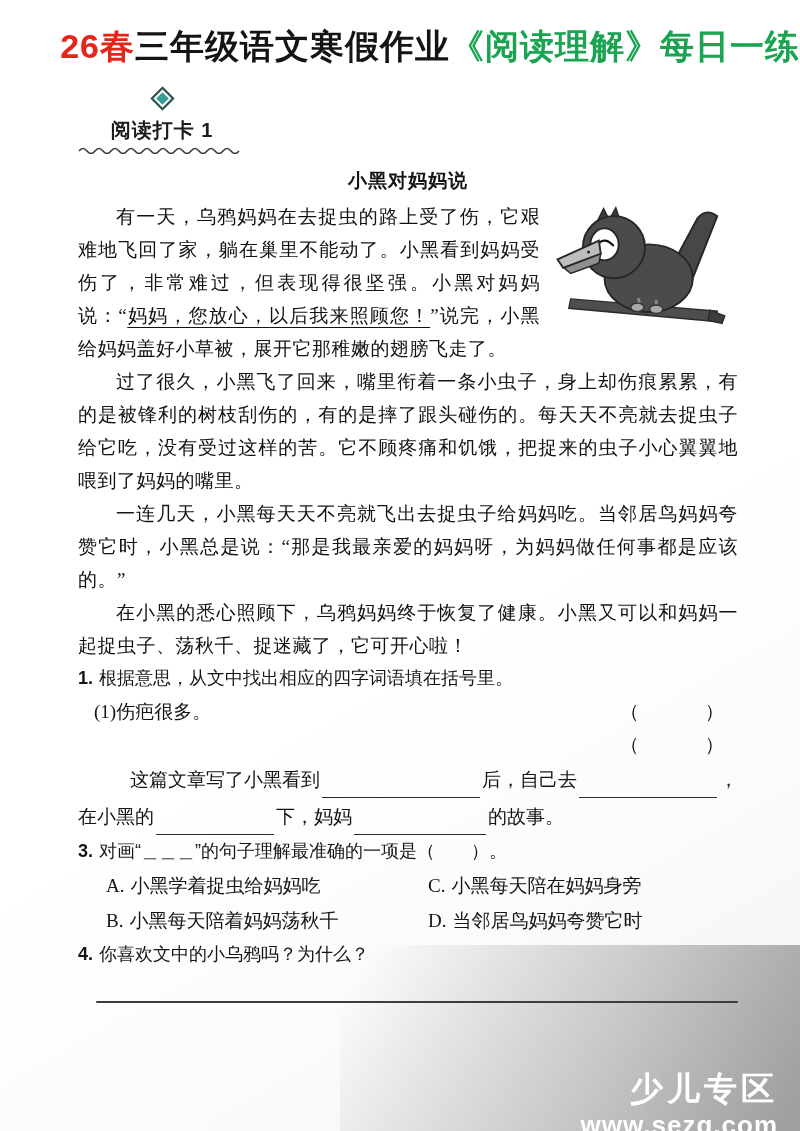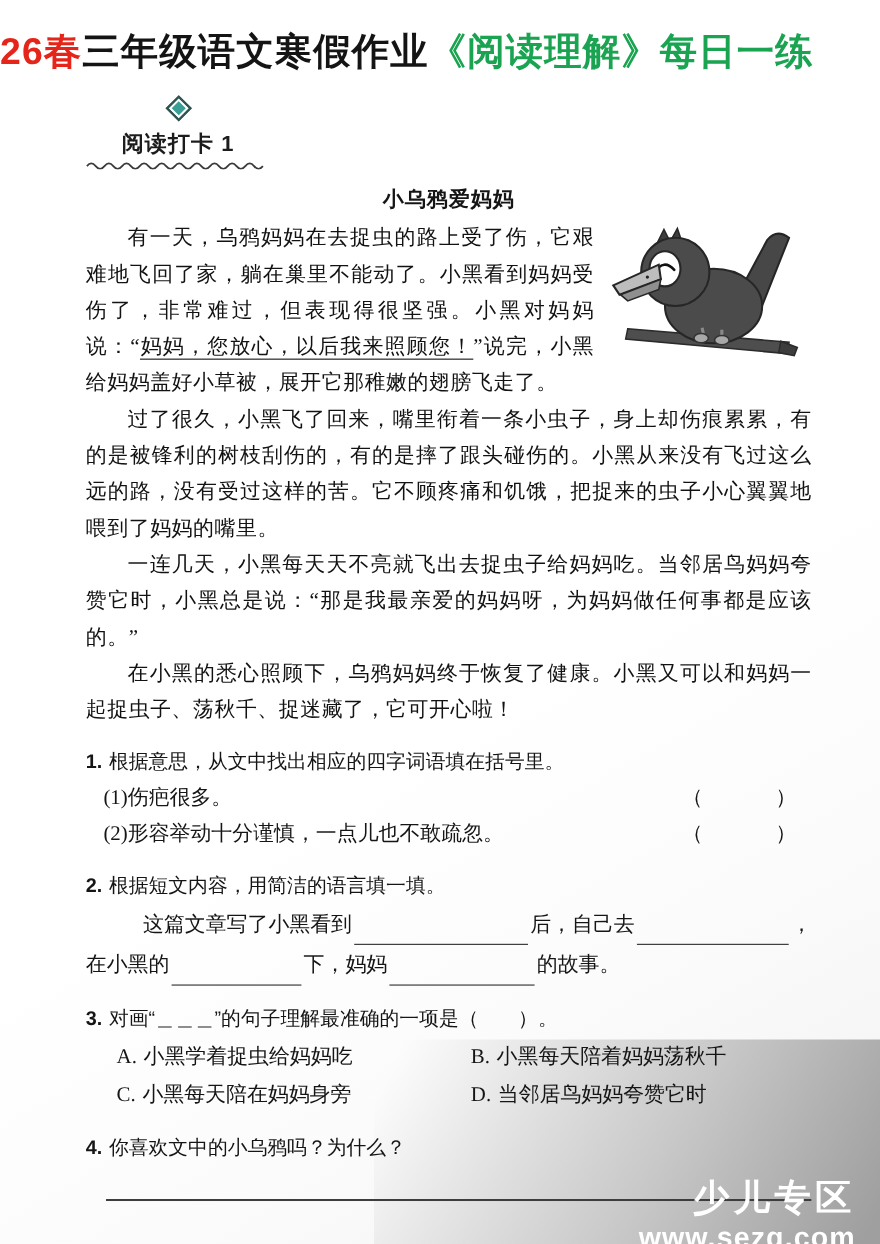--- a/index.html
+++ b/index.html
@@ -3,41 +3,41 @@
 <meta charset="utf-8">
 <style>
   html,body{margin:0;padding:0;width:800px;height:1131px;overflow:hidden;
     background:#ffffff;font-family:"Liberation Sans",sans-serif;color:#151515;}
   .page{position:relative;width:800px;height:1131px;
     background:linear-gradient(150deg,#ffffff 55%,#fbfbfb 75%,#f1f1f1 100%);}
   
   .corner-grad{position:absolute;right:0;bottom:0;width:460px;height:210px;
     background:linear-gradient(118deg,rgba(165,165,165,0) 5%,rgba(163,163,163,.55) 55%,#9f9f9f 95%);}
   
-  .main-title{margin:24px 0 0 0;text-align:left;font-size:34px;font-weight:900;
+  .main-title{margin:24px 0 0 0;text-align:right;font-size:34px;font-weight:900;
     letter-spacing:1px;font-family:"Liberation Sans",sans-serif;}
   .main-title .black{color:#141414;}
   
   .content{position:relative;padding:0 62px 0 78px;}
   .badge{margin-top:20px;display:inline-block;}
   .badge-row{display:flex;align-items:center;gap:10px;flex-direction:column;}
   .diamond{width:13px;height:13px;transform:rotate(45deg);display:inline-block;
     border:2px solid #35504e;box-shadow:inset 0 0 0 2px #ffffff;}
   .badge-label{font-size:20px;font-weight:700;color:#1c1c1c;letter-spacing:1px;}
   .wavy{display:block;margin-top:2px;}
   
   .passage-title{margin:14px 0 6px 0;text-align:center;font-size:19px;font-weight:700;
     letter-spacing:1px;font-family:"Liberation Sans",sans-serif;}
   .passage{font-family:"Liberation Serif",serif;font-size:19px;line-height:33px;
     text-align:justify;color:#121212;}
   .para{margin:0;text-indent:2em;letter-spacing:.5px;}
   .para .u{text-decoration:underline;text-underline-offset:5px;text-decoration-thickness:1px;}
   .crow-float{float:right;width:188px;height:128px;margin:2px 0 4px 10px;}
   
-  .q-stem{margin-top:14px;font-size:18px;line-height:33px;font-family:"Liberation Sans",sans-serif;}
+  .q-stem{margin-top:0;font-size:18px;line-height:33px;font-family:"Liberation Sans",sans-serif;}
   .q-num{font-weight:700;margin-right:6px;}
   .q-item{display:flex;align-items:baseline;margin-left:16px;font-family:"Liberation Serif",serif;
     font-size:19px;line-height:33px;}
   .bracket-group{margin-left:auto;margin-right:14px;width:104px;display:flex;
     justify-content:space-between;font-size:19px;}
   .fill-wrap{font-family:"Liberation Serif",serif;font-size:19px;}
   .fill-line{line-height:37px;white-space:nowrap;}
   .fill-line.indent{padding-left:52px;}
   .blank{display:inline-block;border-bottom:1.5px solid #2c2c2c;height:22px;
     vertical-align:bottom;margin:0 2px;}
@@ -66,21 +66,21 @@
     <div class="badge">
       <div class="badge-row">
         <span class="diamond" style="background: rgb(58, 157, 150);"></span>
         <span class="badge-label">阅读打卡 1</span>
       </div>
       <svg class="wavy" width="168" height="8" viewBox="0 0 168 8">
         <path d="M1 5 q4 -5 8 0 t8 0 t8 0 t8 0 t8 0 t8 0 t8 0 t8 0 t8 0 t8 0 t8 0 t8 0 t8 0 t8 0 t8 0 t8 0 t8 0 t8 0 t8 0 t8 0" fill="none" stroke="#3a3a3a" stroke-width="1.6"></path>
       </svg>
     </div>
 
-    <h2 class="passage-title">小乌鸦爱妈妈</h2>
+    <h2 class="passage-title">小黑对妈妈说</h2>
 
     <div class="passage">
       <div id="paragraphs">
         <div class="crow-float">
           <svg width="188" height="128" viewBox="0 0 200 130">
             <polygon points="22,100 178,113 176,124 20,110" fill="#4e4e4e" stroke="#2b2b2b" stroke-width="1.5"></polygon>
             <polygon points="170,112 186,118 183,126 168,123" fill="#3d3d3d" stroke="#2b2b2b" stroke-width="1.5"></polygon>
             <path d="M128,68 L157,14 Q166,3 178,12 L151,80 Z" fill="#474747" stroke="#262626" stroke-width="2"></path>
             <ellipse cx="105" cy="78" rx="47" ry="36" fill="#4b4b4b" stroke="#262626" stroke-width="2"></ellipse>
             <polygon points="50,18 57,4 63,16" fill="#3d3d3d" stroke="#262626" stroke-width="1.5"></polygon>
@@ -90,56 +90,54 @@
             <path d="M48,45 q9,-13 19,-2" fill="none" stroke="#111111" stroke-width="2.5" stroke-linecap="round"></path>
             <polygon points="8,58 52,38 54,52 14,67" fill="#bdbdbd" stroke="#262626" stroke-width="2"></polygon>
             <polygon points="15,67 54,52 52,62 22,73" fill="#8f8f8f" stroke="#262626" stroke-width="1.5"></polygon>
             <circle cx="41" cy="50" r="1.6" fill="#222222"></circle>
             <path d="M96,110 l-2,-11 M113,112 l0,-11" stroke="#8a8a8a" stroke-width="3"></path>
             <ellipse cx="93" cy="109" rx="7" ry="4.5" fill="#a8a8a8" stroke="#333333" stroke-width="1.5"></ellipse>
             <ellipse cx="113" cy="111" rx="7" ry="4.5" fill="#a8a8a8" stroke="#333333" stroke-width="1.5"></ellipse>
           </svg>
         </div>
           <p class="para"><span>有一天，乌鸦妈妈在去捉虫的路上受了伤，它艰难地飞回了家，躺在巢里不能动了。小黑看到妈妈受伤了，非常难过，但表现得很坚强。小黑对妈妈说：“</span><span class="u">妈妈，您放心，以后我来照顾您！</span><span>”说完，小黑给妈妈盖好小草被，展开它那稚嫩的翅膀飞走了。</span></p>
-          <p class="para"><span>过了很久，小黑飞了回来，嘴里衔着一条小虫子，身上却伤痕累累，有的是被锋利的树枝刮伤的，有的是摔了跟头碰伤的。小黑从来没有飞过这么远的路，没有受过这样的苦。它不顾疼痛和饥饿，把捉来的虫子小心翼翼地喂到了妈妈的嘴里。</span></p>
+          <p class="para"><span>过了很久，小黑飞了回来，嘴里衔着一条小虫子，身上却伤痕累累，有的是被锋利的树枝刮伤的，有的是摔了跟头碰伤的。每天天不亮就去捉虫子给它吃，没有受过这样的苦。它不顾疼痛和饥饿，把捉来的虫子小心翼翼地喂到了妈妈的嘴里。</span></p>
           <p class="para"><span>一连几天，小黑每天天不亮就飞出去捉虫子给妈妈吃。当邻居鸟妈妈夸赞它时，小黑总是说：“那是我最亲爱的妈妈呀，为妈妈做任何事都是应该的。”</span></p>
           <p class="para"><span>在小黑的悉心照顾下，乌鸦妈妈终于恢复了健康。小黑又可以和妈妈一起捉虫子、荡秋千、捉迷藏了，它可开心啦！</span></p>
         </div>
     </div>
 
     
     <div class="q-stem"><span class="q-num">1.</span><span>根据意思，从文中找出相应的四字词语填在括号里。</span></div>
     <div class="q-item">
       <span>(1)伤疤很多。</span>
       <span class="bracket-group">
           <span>（</span>
           <span>）</span>
         </span>
     </div>
     <div class="q-item">
-      <span>(2)形容举动十分谨慎，一点儿也不敢疏忽。</span>
       <span class="bracket-group">
           <span>（</span>
           <span>）</span>
         </span>
     </div>
 
     
-    <div class="q-stem"><span class="q-num">2.</span><span>根据短文内容，用简洁的语言填一填。</span></div>
     <div class="fill-wrap" id="fill-lines">
         <div class="fill-line indent"><span>这篇文章写了小黑看到</span><span class="blank" style="width: 158px;"></span><span>后，自己去</span><span class="blank" style="width: 138px;"></span><span>，</span></div>
         <div class="fill-line"><span>在小黑的</span><span class="blank" style="width: 118px;"></span><span>下，妈妈</span><span class="blank" style="width: 132px;"></span><span>的故事。</span></div>
       </div>
 
     
     <div class="q-stem"><span class="q-num">3.</span><span>对画“＿＿＿”的句子理解最准确的一项是（　　）。</span></div>
     <div class="options">
       <div><span class="opt-key">A.</span><span>小黑学着捉虫给妈妈吃</span></div>
+      <div><span class="opt-key">C.</span><span>小黑每天陪在妈妈身旁</span></div>
       <div><span class="opt-key">B.</span><span>小黑每天陪着妈妈荡秋千</span></div>
-      <div><span class="opt-key">C.</span><span>小黑每天陪在妈妈身旁</span></div>
       <div><span class="opt-key">D.</span><span>当邻居鸟妈妈夸赞它时</span></div>
     </div>
 
     
     <div class="q-stem"><span class="q-num">4.</span><span>你喜欢文中的小乌鸦吗？为什么？</span></div>
 
     <div class="answer-lines" id="answer-lines">
         <div class="answer-line"></div>
       </div>
   </div>

